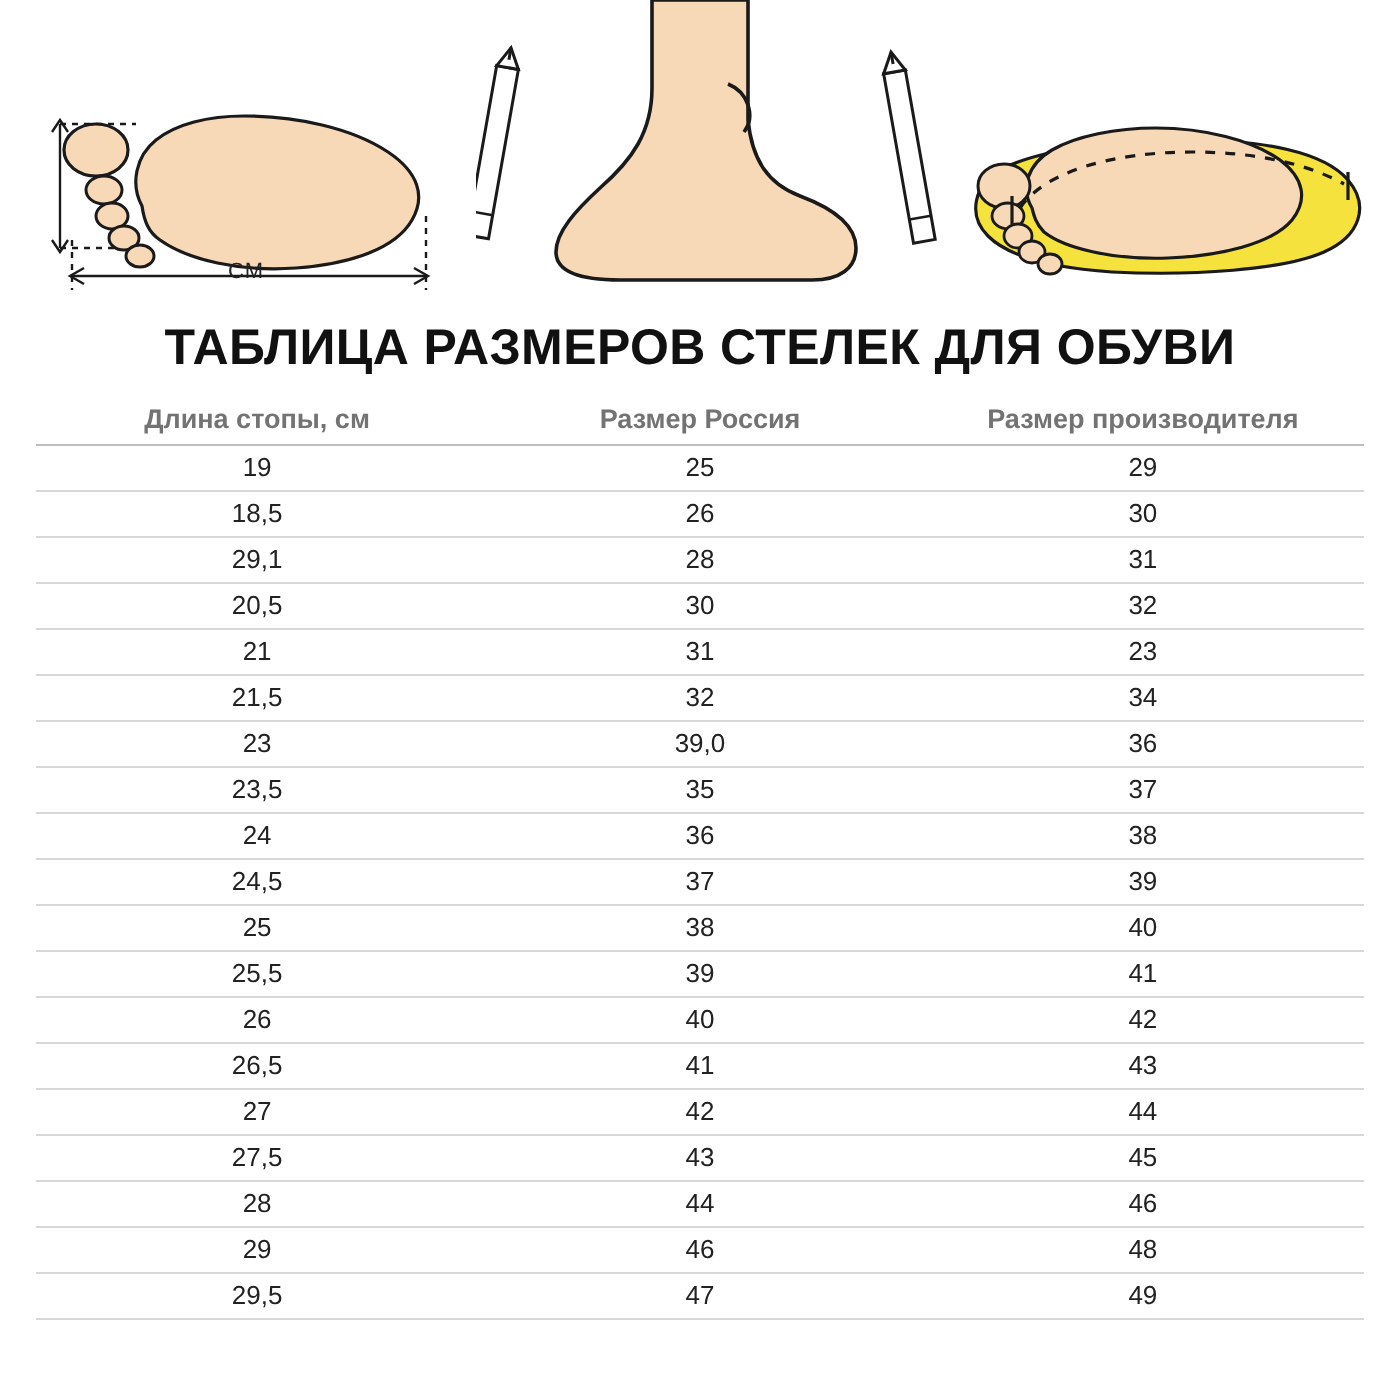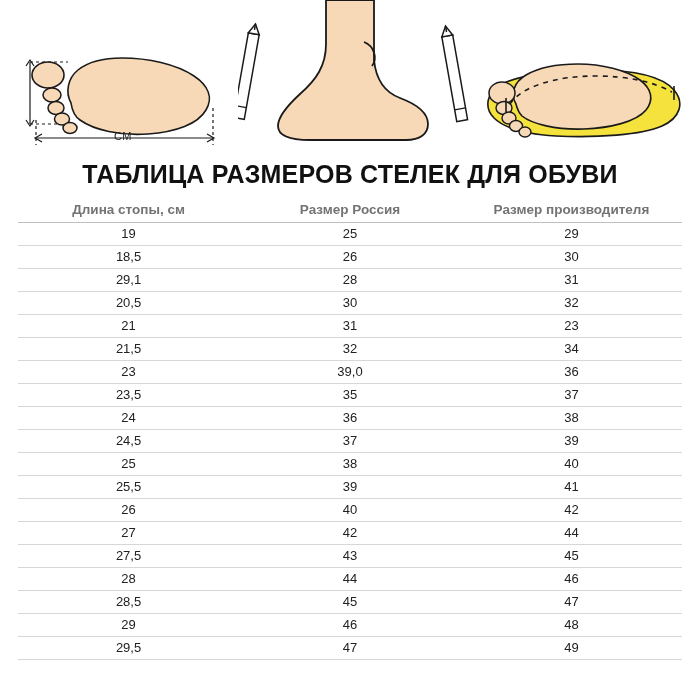--- a/index.html
+++ b/index.html
@@ -245,40 +245,40 @@
             <td>25,5</td>
             <td>39</td>
             <td>41</td>
           </tr>
           <tr>
             <td>26</td>
             <td>40</td>
             <td>42</td>
           </tr>
           <tr>
+            <td>26,5</td>
+            <td>41</td>
+            <td>43</td>
+          </tr>
+          <tr>
             <td>27</td>
             <td>42</td>
             <td>44</td>
           </tr>
           <tr>
             <td>27,5</td>
             <td>43</td>
             <td>45</td>
           </tr>
           <tr>
             <td>28</td>
             <td>44</td>
             <td>46</td>
           </tr>
           <tr>
-            <td>28,5</td>
-            <td>45</td>
-            <td>47</td>
-          </tr>
-          <tr>
             <td>29</td>
             <td>46</td>
             <td>48</td>
           </tr>
           <tr>
             <td>29,5</td>
             <td>47</td>
             <td>49</td>
           </tr>
         </tbody>

